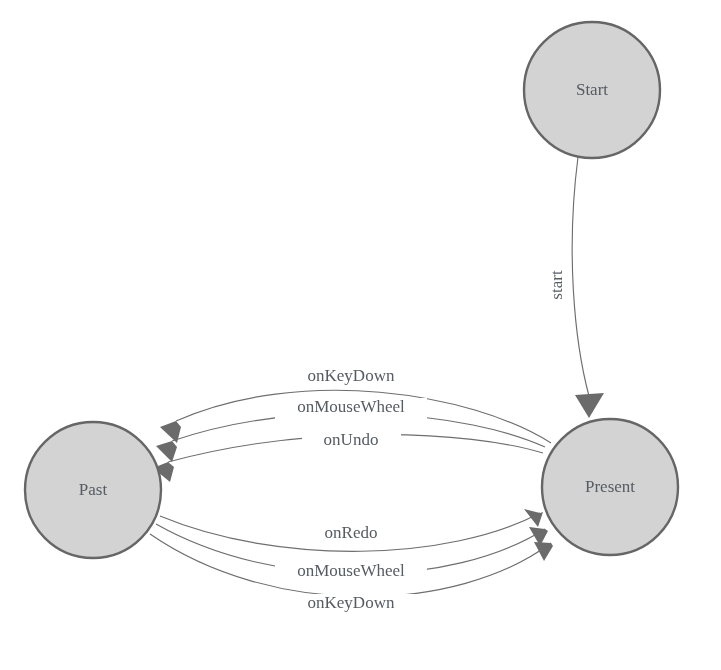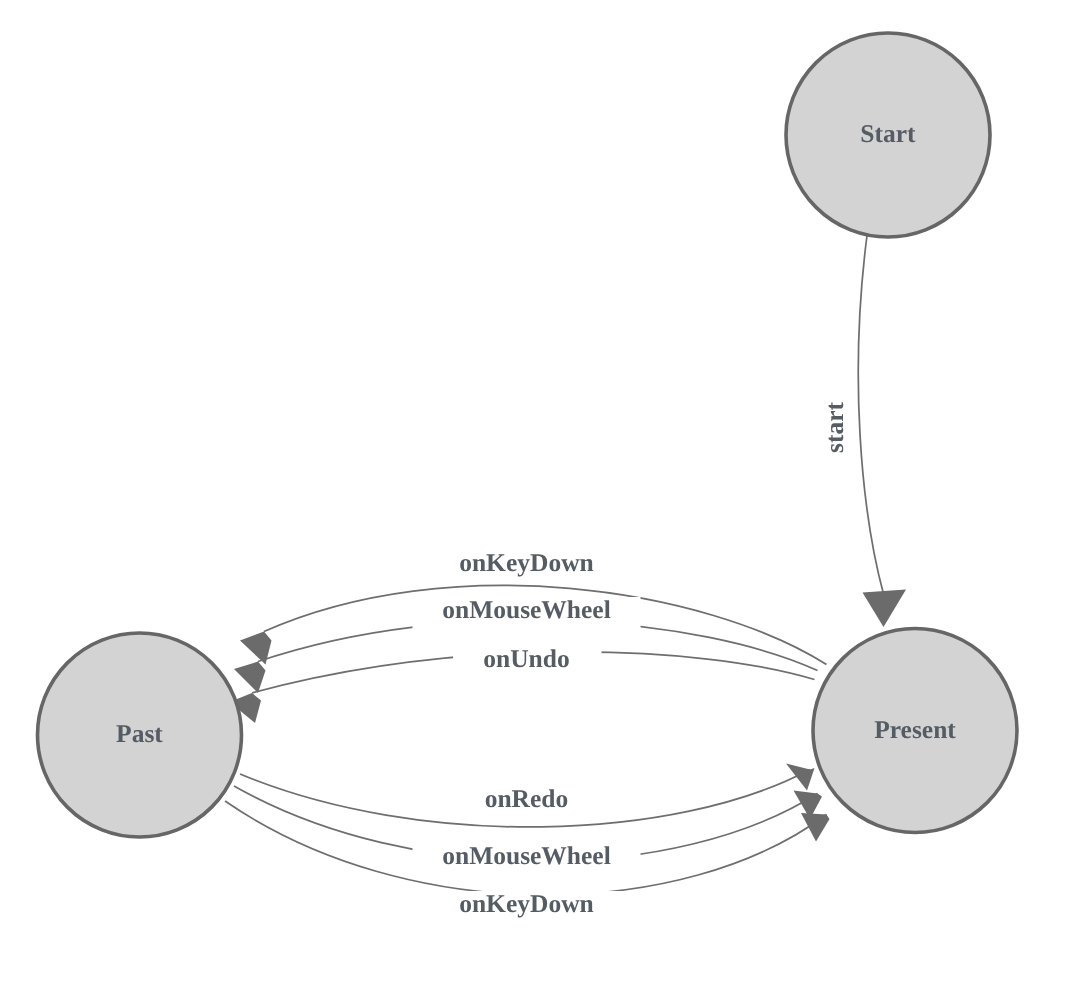--- a/index.html
+++ b/index.html
@@ -11,21 +11,20 @@
     width: 721px;
     height: 670px;
     font-family: "Liberation Serif", "DejaVu Serif", serif;
     overflow: hidden;
   }
   #diagram-root {
     position: relative;
     width: 721px;
     height: 670px;
     background: #ffffff;
-    font-weight: bold;
   }
   svg.diagram-canvas {
     position: absolute;
     top: 0;
     left: 0;
     width: 721px;
     height: 670px;
     display: block;
   }
   .state-node-circle {

